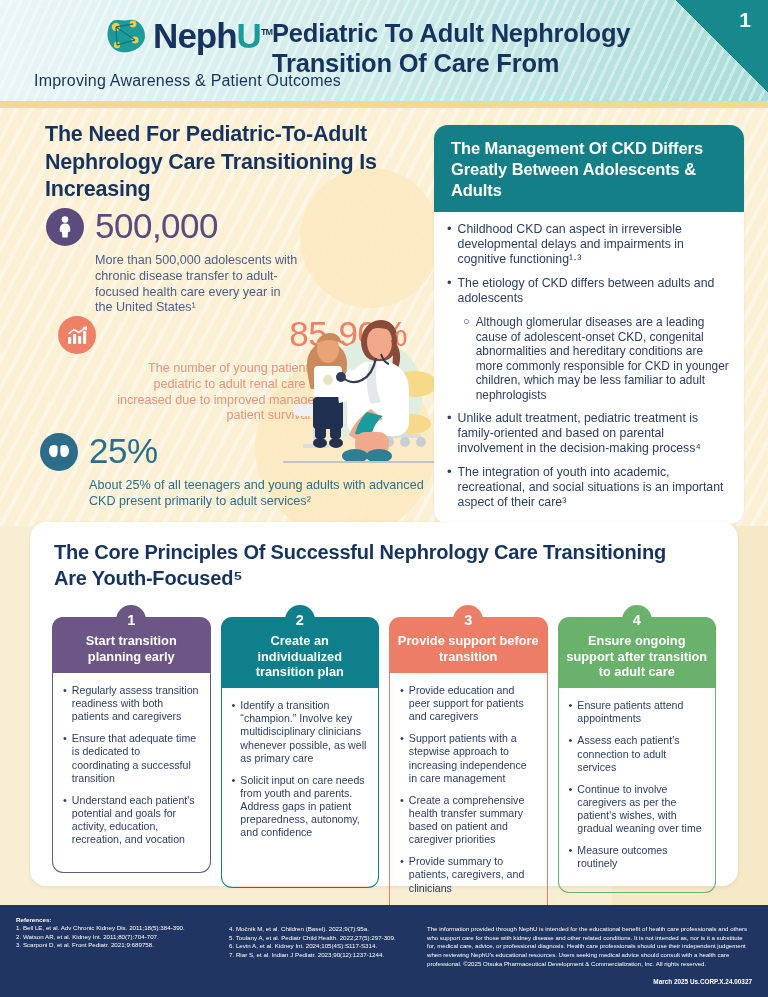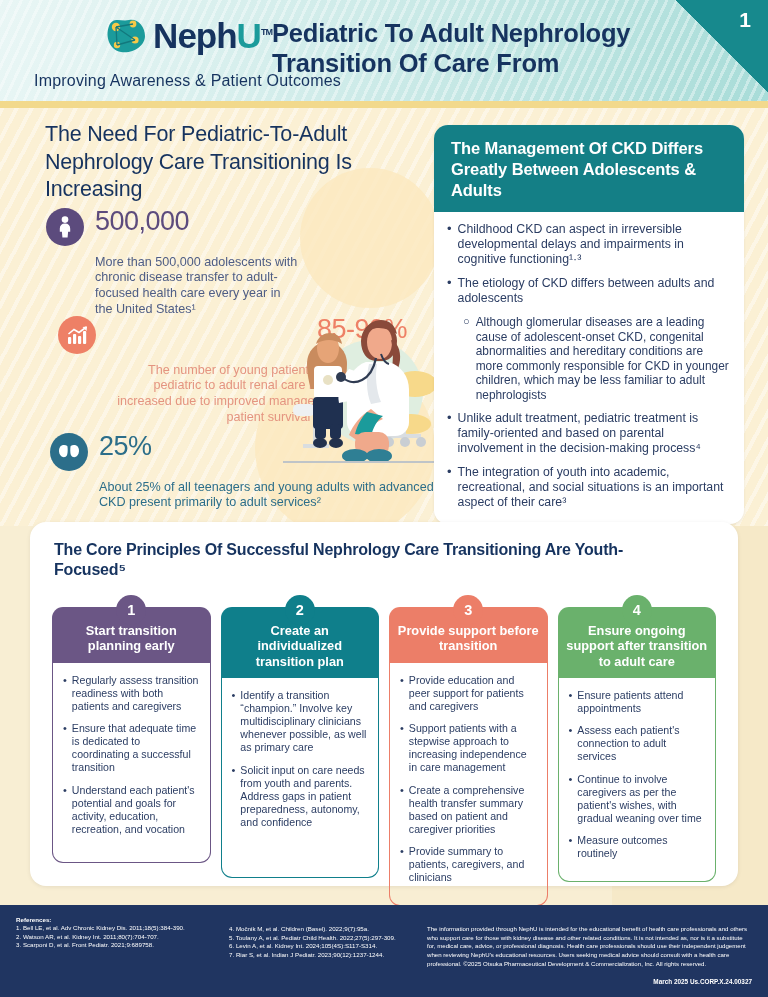--- a/index.html
+++ b/index.html
@@ -49,43 +49,43 @@
   .upper{position:relative;width:768px;height:418px;background:#fbf0d4;overflow:hidden;}
   .upper-stripes{
     position:absolute;inset:0;
     background:repeating-linear-gradient(118deg, rgba(255,255,255,.42) 0 4px, rgba(255,255,255,0) 4px 13px);
     pointer-events:none;
   }
   .blob{position:absolute;border-radius:50%;background:#fbe9bf;opacity:.85;}
 
   .need-title{
     position:absolute;left:45px;top:13px;width:390px;
-    font-size:21.5px;font-weight:normal;color:#16335f;line-height:1.28;letter-spacing:-.2px;
+    font-size:21.5px;font-weight:bold;color:#16335f;line-height:1.28;letter-spacing:-.2px;
   }
 
   .stat{position:absolute;display:flex;gap:11px;}
   .stat-icon{
     width:38px;height:38px;border-radius:50%;flex:none;
     display:flex;align-items:center;justify-content:center;color:#fff;
   }
   .stat-body{padding-top:1px;}
-  .stat-num{font-size:27px;font-weight:500;line-height:.95;letter-spacing:-.5px;}
-  .stat-desc{font-size:12.6px;line-height:1.25;margin-top:20px;}
+  .stat-num{font-size:35px;font-weight:500;line-height:.95;letter-spacing:-.5px;}
+  .stat-desc{font-size:12.6px;line-height:1.25;margin-top:11px;}
 
   #stat-1{left:46px;top:100px;width:300px;}
   #stat-1 .stat-icon{background:#5c4b7d;}
   #stat-1 .stat-num{color:#5c4b7d;}
   #stat-1 .stat-desc{color:#4e5d85;width:205px;}
 
   #stat-2{left:58px;top:208px;width:360px;text-align:right;}
   #stat-2 .stat-icon{background:#ee8066;}
   #stat-2 .stat-num{color:#ee8066;}
   #stat-2 .stat-desc{color:#e49480;width:300px;}
 
-  #stat-3{left:50px;top:325px;width:390px;}
+  #stat-3{left:40px;top:325px;width:390px;}
   #stat-3 .stat-icon{background:#2c6e8a;}
   #stat-3 .stat-num{color:#2c6e8a;}
   #stat-3 .stat-desc{color:#2c6e8a;width:345px;}
 
   .illus{position:absolute;left:283px;top:206px;width:162px;height:192px;}
 
   
   .ckd-card{
     position:absolute;left:434px;top:17px;width:310px;
     background:#ffffff;border-radius:14px;overflow:hidden;
@@ -106,21 +106,21 @@
   }
   .ckd-sub .bul{flex:none;font-size:11px;}
 
   
   .core{
     position:absolute;left:30px;top:522px;width:708px;height:364px;
     background:#ffffff;border-radius:16px;box-shadow:0 1px 4px rgba(0,0,0,.08);
   }
   .core-title{
     margin:18px 0 0 24px;width:620px;
-    font-size:16px;font-weight:bold;color:#16335f;line-height:1.28;letter-spacing:-.2px;
+    font-size:20px;font-weight:bold;color:#16335f;line-height:1.28;letter-spacing:-.2px;
   }
   .cards{display:flex;gap:10px;padding:14px 22px 0 22px;}
   .pcard{width:164px;position:relative;}
   .pnum{
     position:absolute;left:50%;transform:translateX(-50%);top:0;
     width:30px;height:30px;border-radius:50%;
     color:#fff;font-size:14.5px;font-weight:bold;
     display:flex;align-items:center;justify-content:center;z-index:3;
   }
   .phead{

